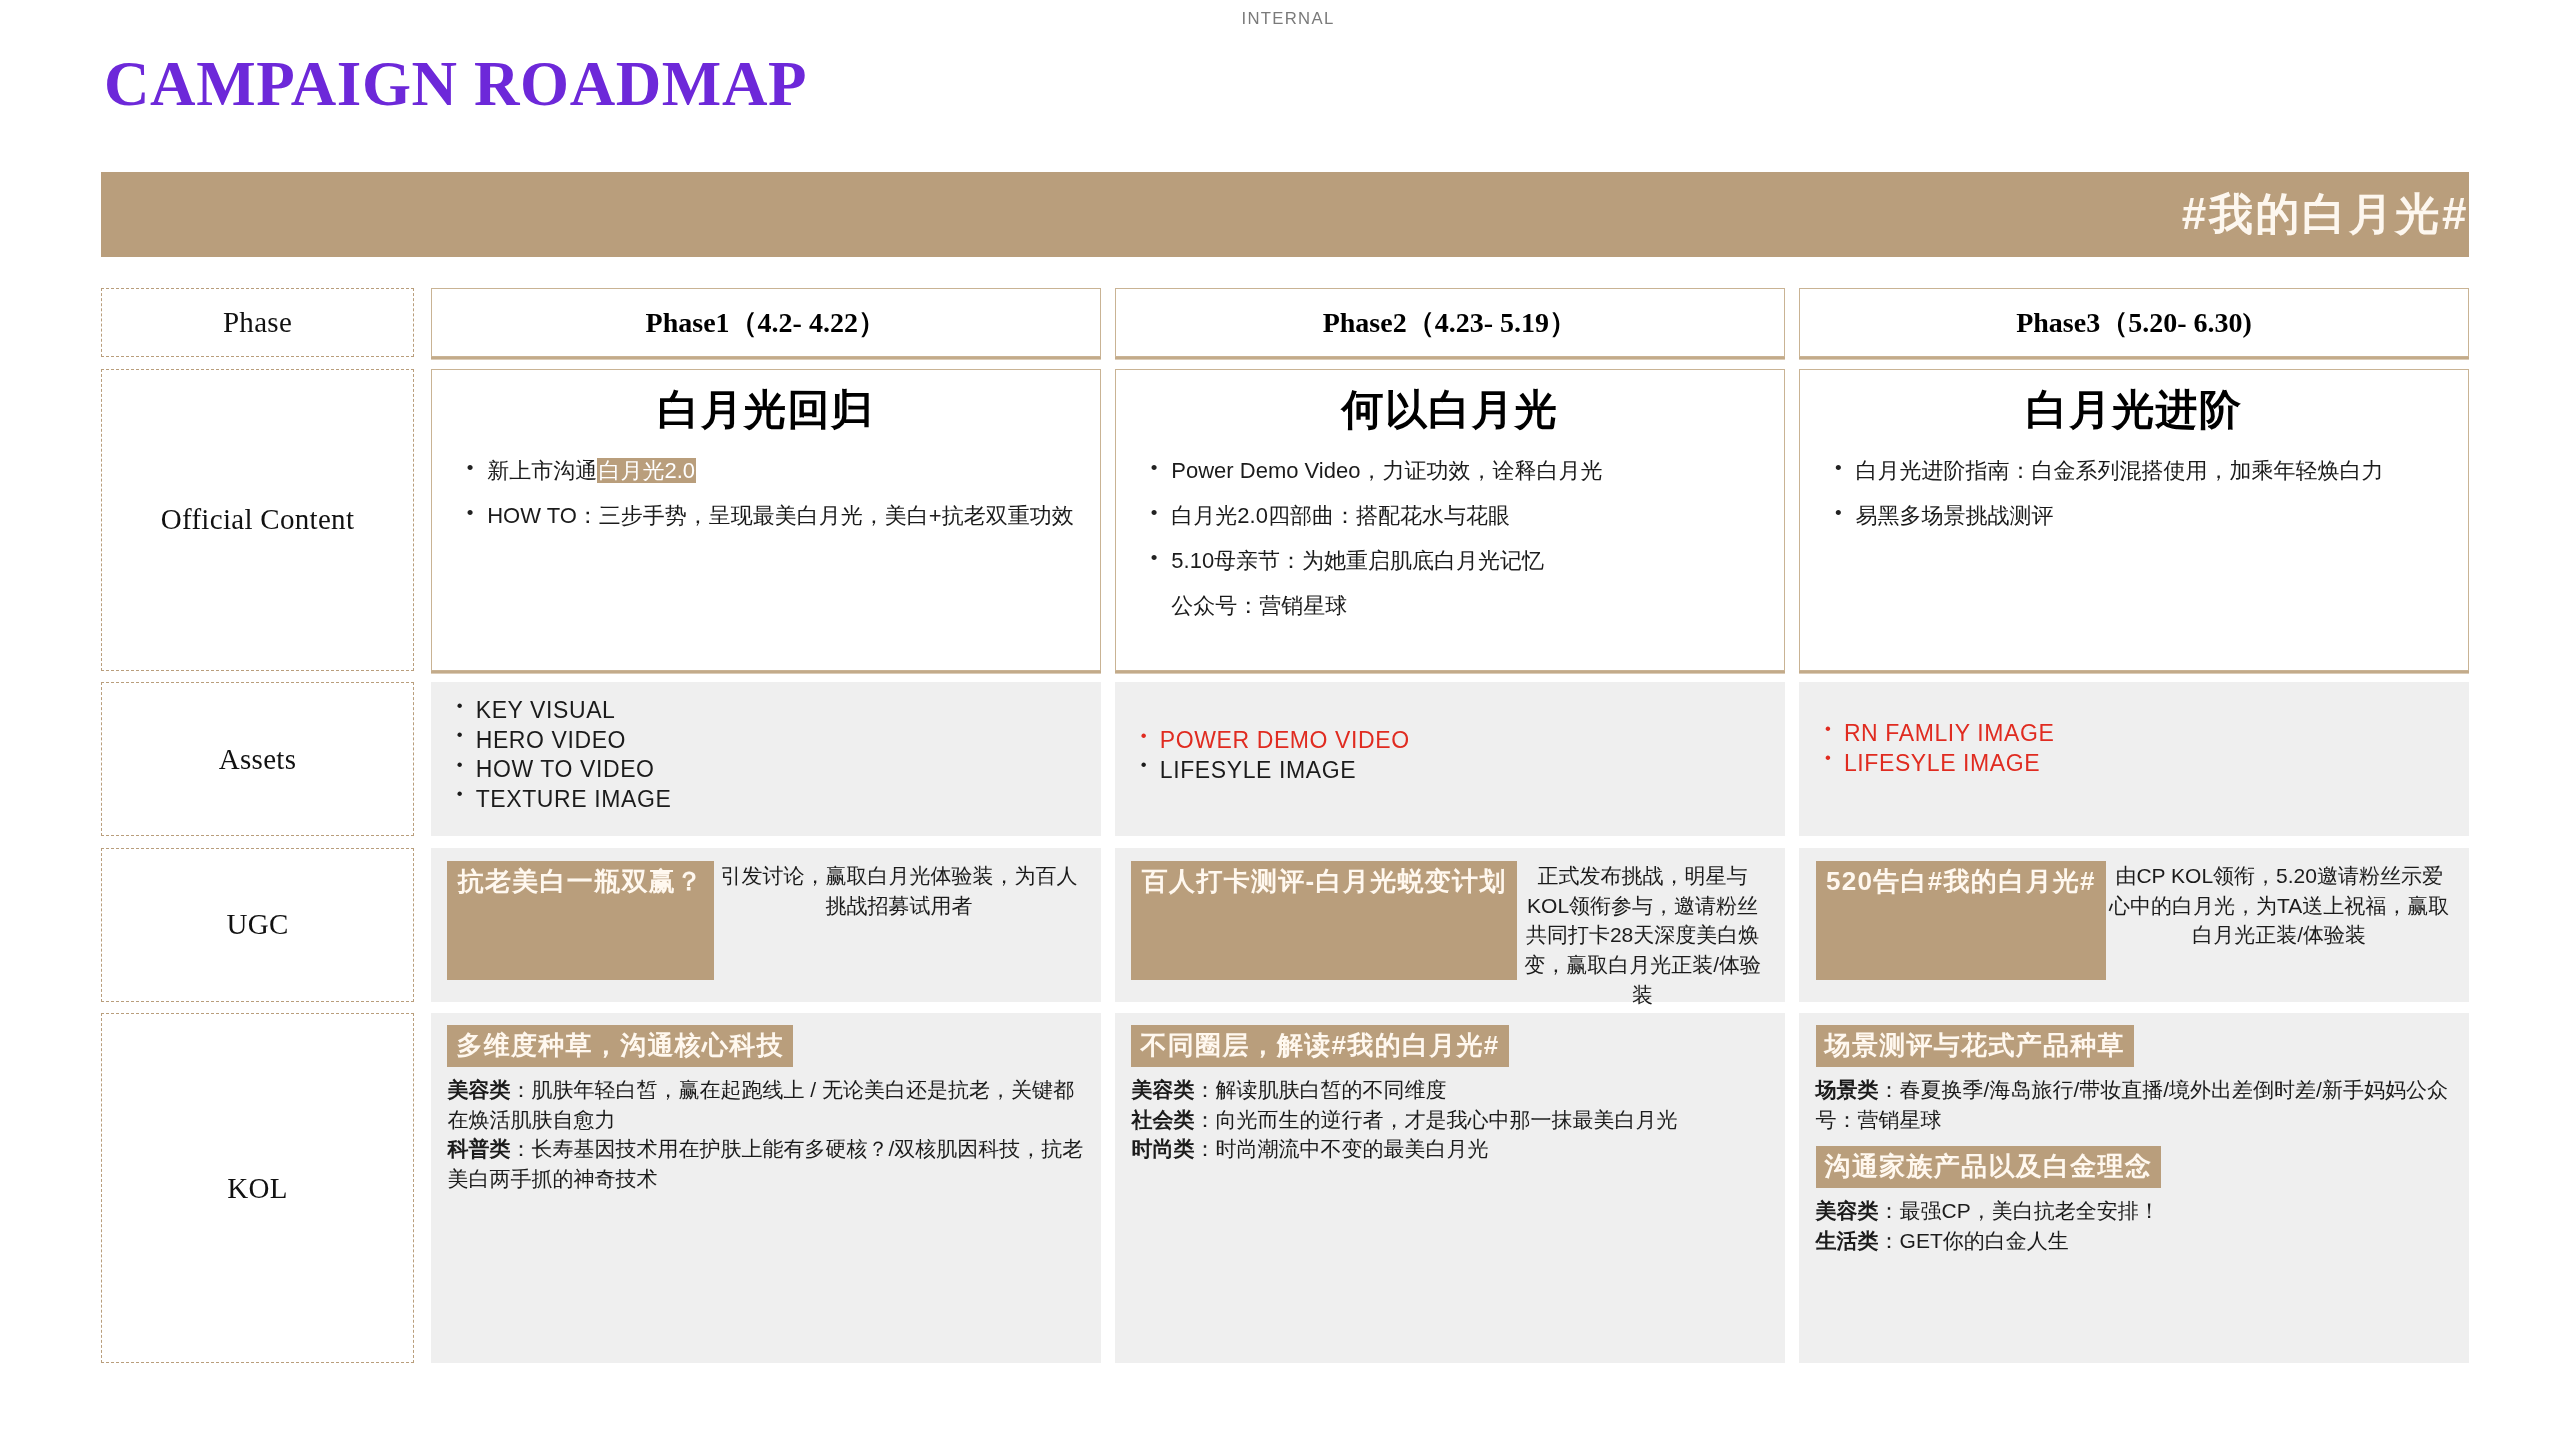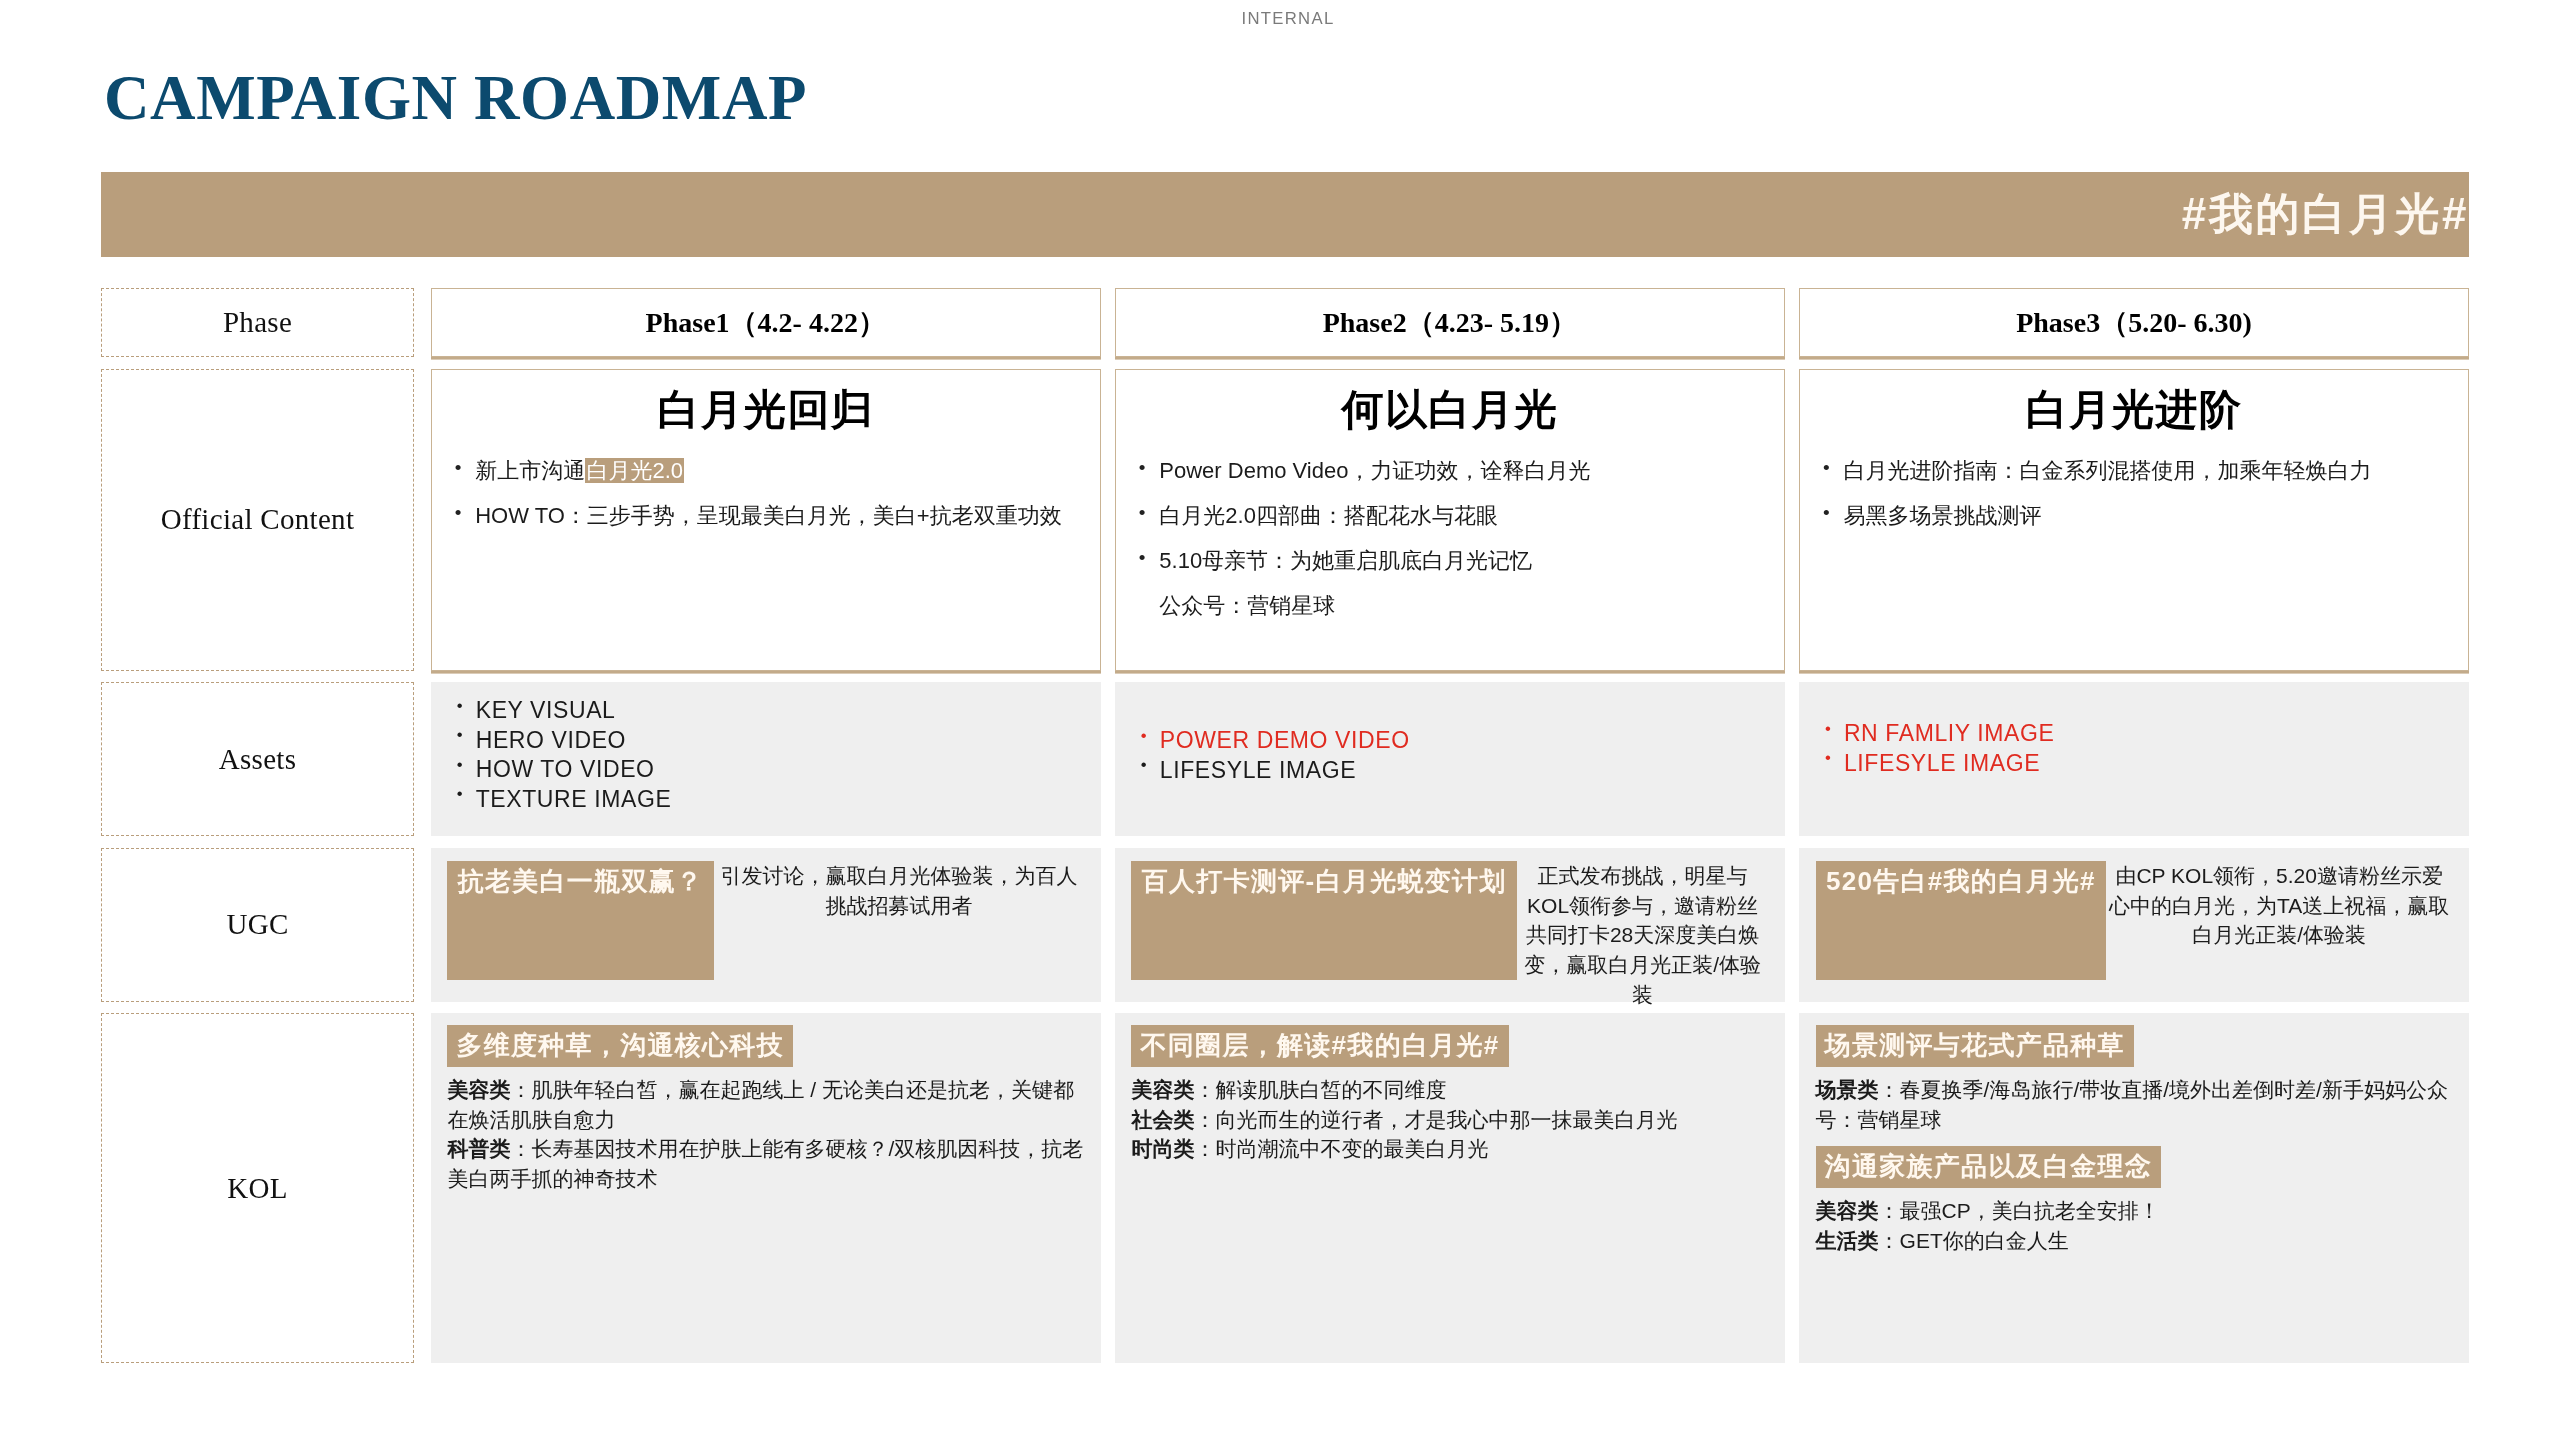--- a/index.html
+++ b/index.html
@@ -10,23 +10,23 @@
     overflow:hidden;
     position:relative;
   }
   .internal-label{
     position:absolute;top:9px;left:0;width:100%;
     text-align:center;
     font-size:16.7px;letter-spacing:1.3px;color:#7a7a7a;
     font-family:"Liberation Sans", sans-serif;
   }
   .deck-title{
-    position:absolute;left:104px;top:62px;
+    position:absolute;left:104px;top:48px;
     font-family:"Liberation Serif", serif;
-    font-weight:bold;font-size:63px;letter-spacing:0.6px;color:#0c4a6e;
+    font-weight:bold;font-size:63px;letter-spacing:0.6px;color:#6d28d9;
   }
   .hashtag-banner{
     position:absolute;left:101px;top:172px;width:2368px;height:85px;
     background:#b99e7c;
     display:flex;align-items:center;justify-content:flex-end;
   }
   .hashtag-banner .txt{
     color:#fdf7ef;font-size:44px;font-weight:bold;letter-spacing:2.6px;
     font-family:"Liberation Sans", sans-serif;
   }
@@ -77,21 +77,21 @@
     padding:9px 14px 6.4px 14px;
     box-shadow:0 2.6px 0 0 #c3ab8a;
   }
   .oc-title{
     text-align:center;
     font-size:42px;font-weight:bold;color:#000;
     font-family:"Liberation Sans", sans-serif;
     margin:3.9px 0 16.7px 0;
     letter-spacing:1.3px;
   }
-  ul.bul{margin:0;padding:0 0 0 29.5px;list-style:none;}
+  ul.bul{margin:12px;padding:0 0 0 29.5px;list-style:none;}
   ul.bul li{
     position:relative;
     font-size:22px;line-height:1.45;color:#1b1b1b;
     margin-bottom:13px;
     font-family:"Liberation Sans", sans-serif;
   }
   ul.bul li:before{
     content:"•";position:absolute;left:-20.5px;top:-1.3px;font-size:19px;color:#222;
   }
   ul.bul li.nobullet:before{content:"";}

